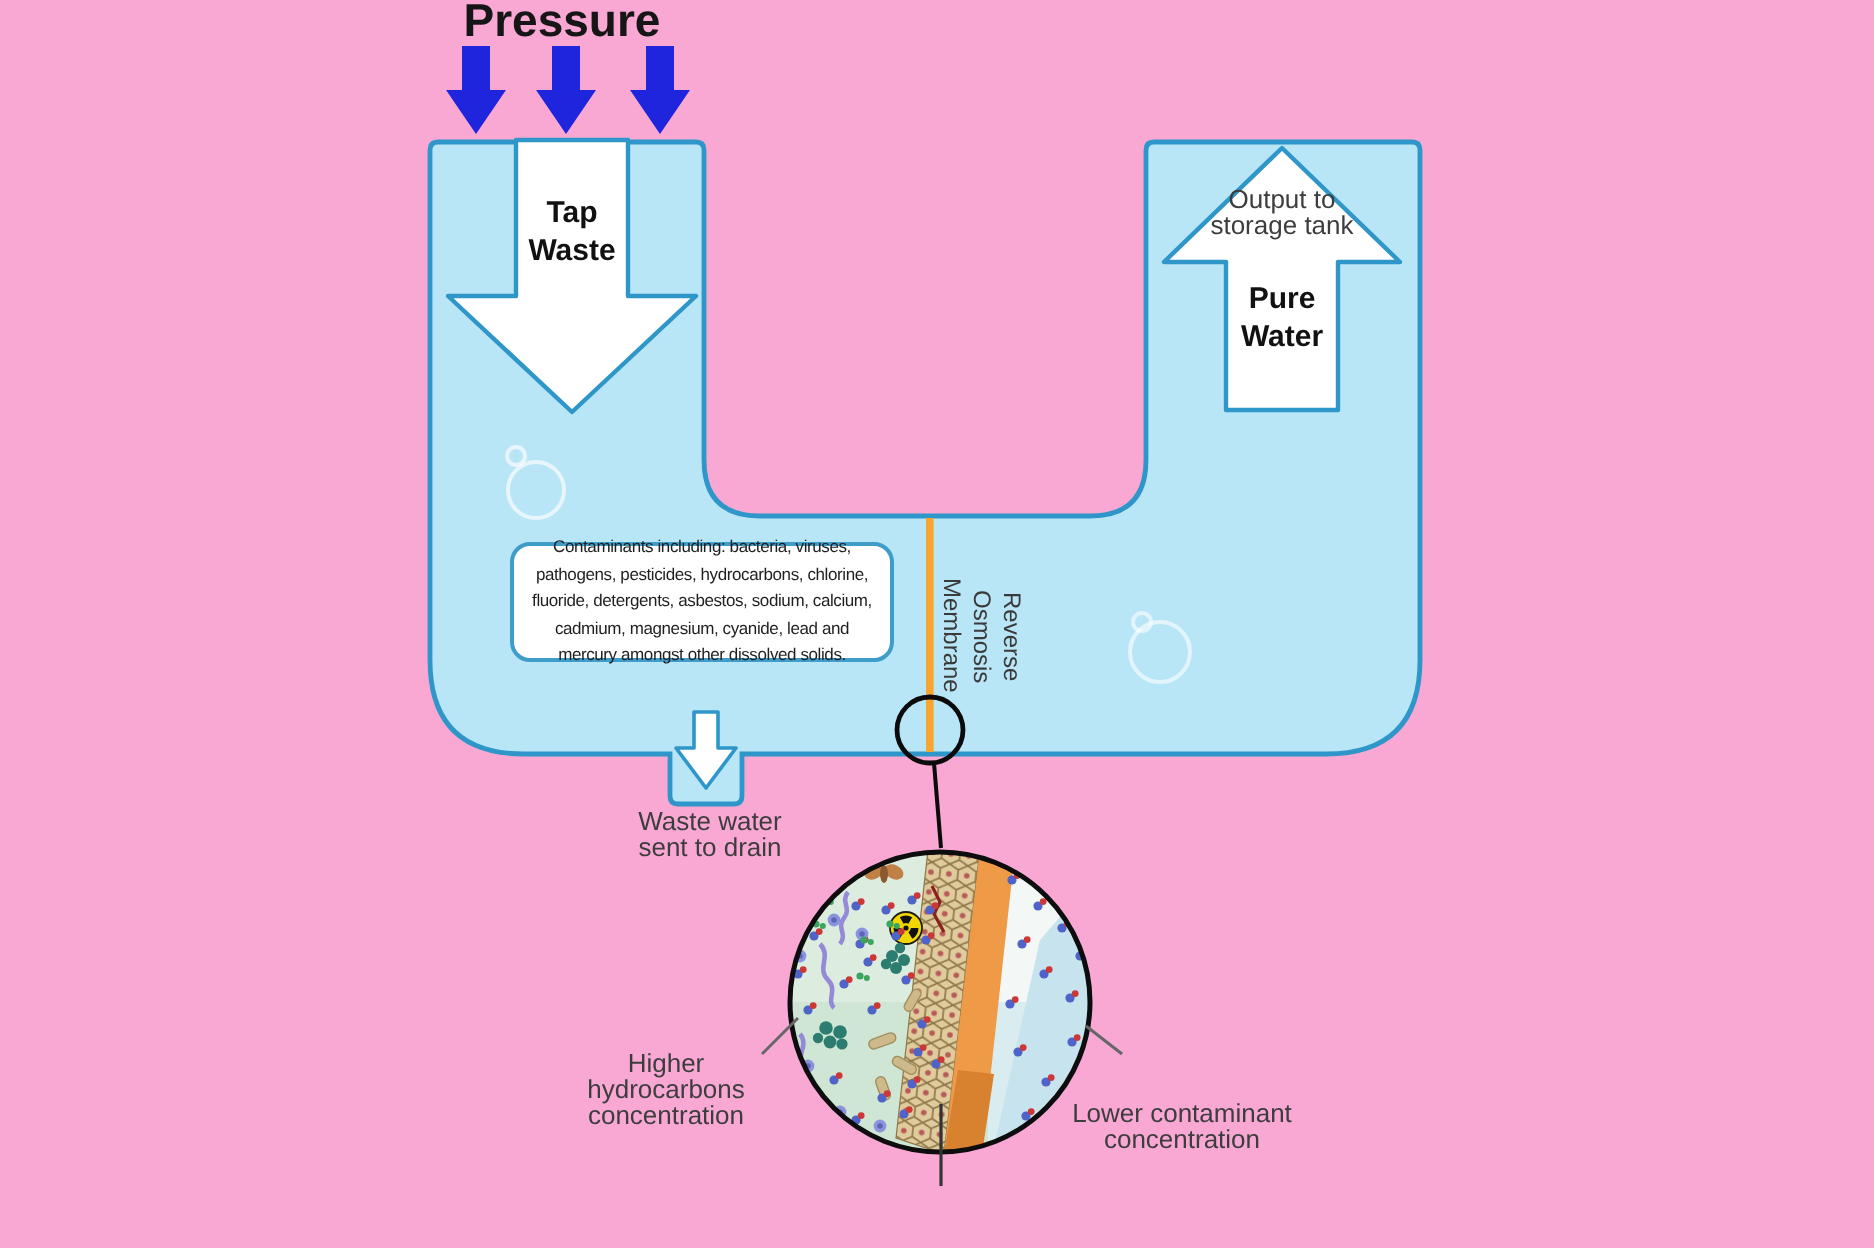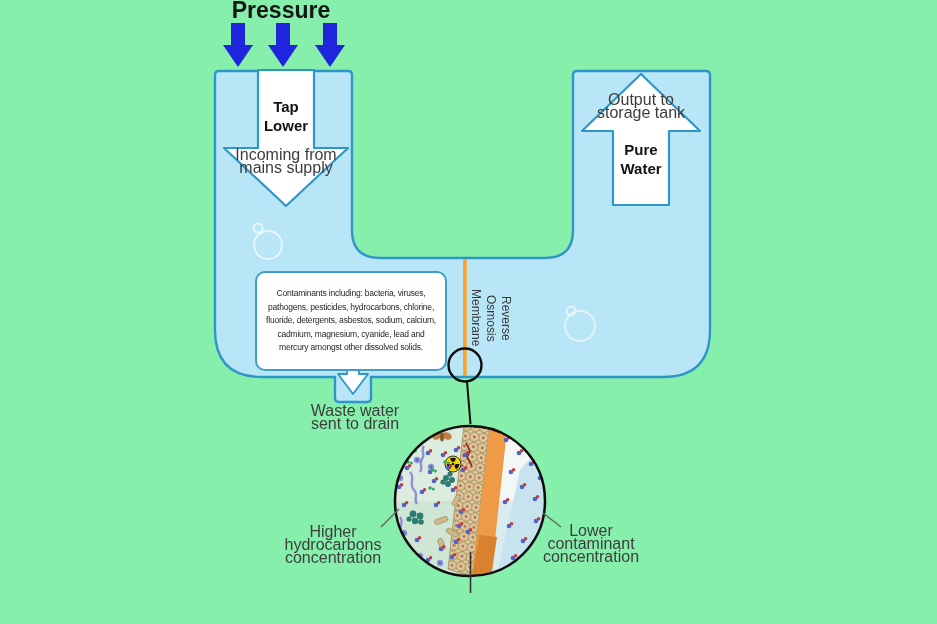--- a/index.html
+++ b/index.html
@@ -1,24 +1,24 @@
 <!DOCTYPE html>
 <html><head>
 <meta charset="utf-8">
 <style>
   html,body{margin:0;padding:0;background:#fff;}
-  .stage{position:relative;width:937px;height:624px;background:#86efac;overflow:hidden;
+  .stage{position:relative;width:937px;height:624px;background:#f9a8d4;overflow:hidden;
          font-family:"Liberation Sans",sans-serif;color:#141414;}
   .stage svg{position:absolute;left:0;top:0;}
   .txt{position:absolute;white-space:pre-line;text-align:center;}
   .big-label{font-size:23px;font-weight:600;color:#161616;}
   .diagram-title{font-size:23px;font-weight:600;line-height:28px;color:#161616;}
   .arrow-label{font-size:15px;font-weight:700;line-height:19px;color:#111;}
-  .small-label{font-size:16px;line-height:13px;color:#3d3d3d;}
-  .contaminants-box{position:absolute;left:255px;top:271px;width:192px;height:100px;
+  .small-label{font-size:13px;line-height:13px;color:#3d3d3d;}
+  .contaminants-box{position:absolute;left:255px;top:271px;width:192px;height:60px;
       background:#fff;border:2px solid #3e9dc9;border-radius:10px;
       display:flex;align-items:center;justify-content:center;
       font-size:8.5px;letter-spacing:-0.2px;line-height:13.6px;text-align:center;
       color:#1f1f1f;padding:2px 4px;box-sizing:border-box;}
   .membrane-vert{position:absolute;left:467px;top:274px;height:88px;width:46px;
       writing-mode:vertical-rl;text-orientation:mixed;text-align:center;
       font-size:12px;line-height:15px;color:#3a3a3a;}
 </style>
 </head>
 <body>
@@ -229,23 +229,21 @@
 
   <line x1="399" y1="509" x2="381" y2="527" stroke="#666" stroke-width="1.5"></line>
   <line x1="543" y1="513" x2="561" y2="527" stroke="#666" stroke-width="1.5"></line>
   <line x1="470.5" y1="552" x2="470.5" y2="593" stroke="#333" stroke-width="1.6"></line>
 </svg>
 
   <div class="txt big-label" style="left:181px;top:-3px;width:200px;">Pressure</div>
 
 
   <div class="txt arrow-label" style="left:236px;top:97px;width:100px;">Tap
-Lower</div>
-  <div class="txt small-label" style="left:226px;top:148px;width:120px;">Incoming from
-mains supply</div>
+Waste</div>
 
   <div class="txt small-label" style="left:591px;top:93px;width:100px;">Output to
 storage tank</div>
   <div class="txt arrow-label" style="left:591px;top:140px;width:100px;">Pure
 Water</div>
 
   <div class="contaminants-box">
     <span style="white-space:pre-line;">Contaminants including: bacteria, viruses,
 pathogens, pesticides, hydrocarbons, chlorine,
 fluoride, detergents, asbestos, sodium, calcium,
@@ -253,15 +251,15 @@
 mercury amongst other dissolved solids.</span>
   </div>
 
   <div class="membrane-vert">Reverse Osmosis Membrane</div>
 
   <div class="txt small-label" style="left:305px;top:404px;width:100px;">Waste water
 sent to drain</div>
 
   <div class="txt small-label" style="left:283px;top:525px;width:100px;">Higher hydrocarbons
 concentration</div>
-  <div class="txt small-label" style="left:536px;top:524px;width:110px;">Lower contaminant
+  <div class="txt small-label" style="left:536px;top:550px;width:110px;">Lower contaminant
 concentration</div>
 </div>
 
 </body></html>

